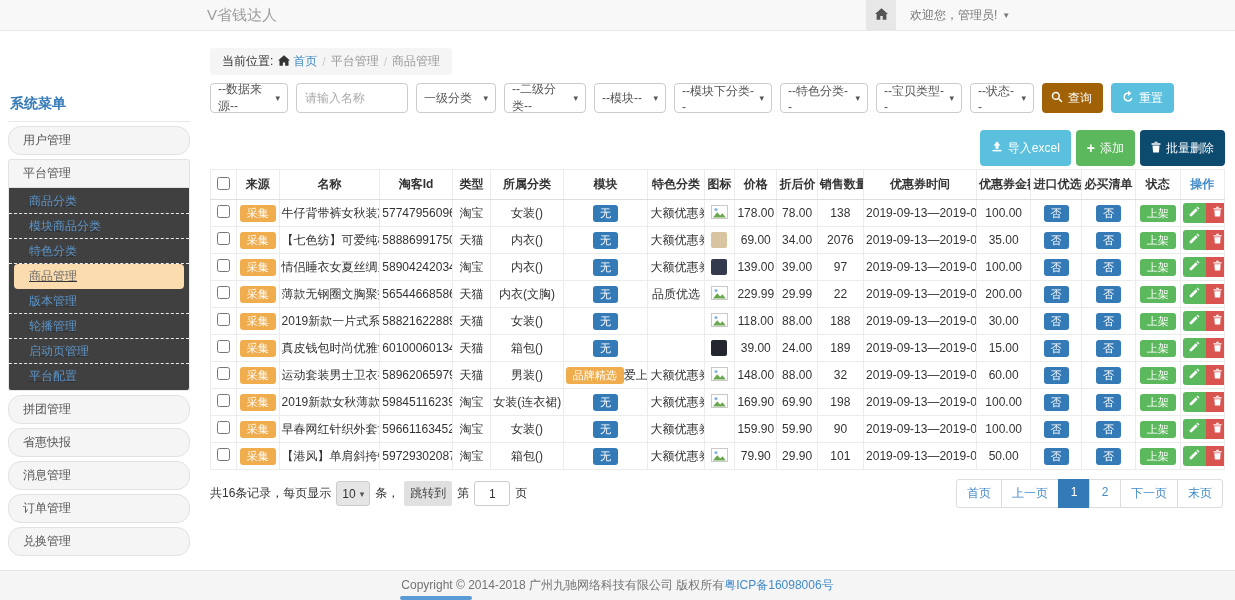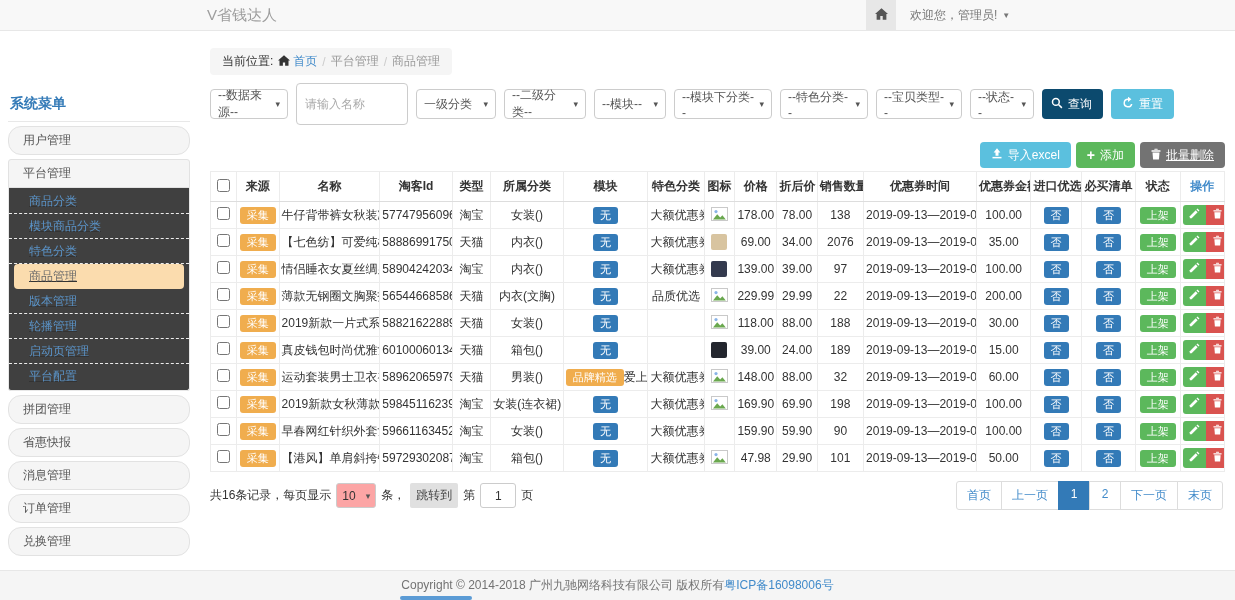--- a/index.html
+++ b/index.html
@@ -37,31 +37,31 @@
   .breadcrumb .loc { color:#333; }
   .breadcrumb .home-link { color:#428bca; cursor:pointer; display:inline-flex; align-items:center; gap:3px; }
   .breadcrumb .sep { color:#ccc; }
   .breadcrumb .crumb { color:#999; }
   
   .filter-bar { margin-top:8px; display:flex; align-items:center; gap:8px; }
   .fselect { height:30px; border:1px solid #ccc; border-radius:4px; background:#fff;
     display:inline-flex; align-items:center; justify-content:space-between; padding:0 7px;
     color:#555; cursor:pointer; flex:none; }
   .fselect .caret-sm { font-size:9px; color:#555; margin-left:4px; }
-  .finput { height:42px; border:1px solid #ccc; border-radius:4px; padding:0 8px; color:#14532d;
+  .finput { height:30px; border:1px solid #ccc; border-radius:4px; padding:0 8px; color:#14532d;
     font-family:inherit; font-size:12px; flex:none; }
   .finput::placeholder { color:#aaa; }
   .btn { height:30px; border:none; border-radius:4px; color:#fff; padding:0 11px; font-size:12px;
     display:inline-flex; align-items:center; gap:5px; cursor:pointer; font-family:inherit; flex:none; }
-  .btn-primary { background:#0c4a6e;padding-left:9px; }
+  .btn-primary { background:#a16207;padding-left:9px; }
   .btn-info { background:#5bc0de; }
   .btn-success { background:#5cb85c; }
-  .btn-danger-light { background:#737373;text-decoration:underline; }
+  .btn-danger-light { background:#0c4a6e; }
   .action-bar { margin-top:17px; display:flex; justify-content:flex-end; gap:5px; }
-  .action-bar .btn { height:26px; }
+  .action-bar .btn { height:36px; }
   
   .table-wrap { margin-top:3px; }
   table { width:100%; border-collapse:collapse; table-layout:fixed; }
   th,td { border:1px solid #ececec; text-align:center; padding:3px 2px; font-size:12px;
     color:#333; overflow:hidden; white-space:nowrap; }
   th { font-weight:bold; padding:6px 2px; border-bottom:1px solid #ddd; background:#fff; }
   th.op-head { color:#428bca; }
   td { height:27px; }
   .badge { display:inline-block; border-radius:3px; color:#fff; padding:2px 7px; font-size:11px; line-height:13px; }
   .b-blue { background:#337ab7; }
@@ -71,21 +71,21 @@
   .op-btn { display:inline-flex; align-items:center; justify-content:center; width:23px; height:20px;
     cursor:pointer; }
   .op-edit { background:#5cb85c; border-radius:3px 0 0 3px; }
   .op-del { background:#d9534f; border-radius:0 3px 3px 0; }
   .thumb { display:inline-block; width:16px; height:16px; border-radius:2px; vertical-align:middle; }
   .rowcheck { width:13px; height:13px; margin:0; }
   
   .pagebar { margin-top:9px; display:flex; justify-content:space-between; align-items:center; }
   .pageinfo { display:flex; align-items:center; gap:5px; color:#333; }
   .pp-select { border:1px solid #ccc; border-radius:3px; height:25px; display:inline-flex;
-    align-items:center; padding:0 5px; background:#fca5a5; gap:10px; cursor:pointer; }
+    align-items:center; padding:0 5px; background:#e5e5e5; gap:4px; cursor:pointer; }
   .pp-select .caret-sm { font-size:9px; color:#555; }
   .jump-chip { background:#e0e0e0; padding:4px 6px; border-radius:2px; color:#444; cursor:pointer; }
   .jump-input { width:36px; height:25px; border:1px solid #ccc; border-radius:3px; text-align:center;
     font-family:inherit; font-size:12px; color:#333; }
   .pager { display:flex; margin-right:2px; }
   .pg { min-width:32px; padding:5px 10px; border:1px solid #ddd; background:#fff; color:#428bca;
     margin-left:-1px; text-align:center; cursor:pointer; }
   .pg:first-child { border-radius:3px 0 0 3px; margin-left:0; }
   .pg:last-child { border-radius:0 3px 3px 0; }
   .pg.active { background:#337ab7; border-color:#337ab7; color:#fff; }
@@ -615,21 +615,21 @@
             <td>597293020870</td>
             <td>淘宝</td>
             <td>箱包()</td>
             <td><span class="badge b-blue">无</span></td>
             <td>大额优惠券</td>
             <td><span><svg width="17" height="14" viewBox="0 0 17 14">
                   <rect x="0.5" y="0.5" width="16" height="13" fill="#fff" stroke="#c9c9c9"></rect>
                   <circle cx="5" cy="4.6" r="1.6" fill="#8ab4e8"></circle>
                   <path d="M2 12.5l4.2-5.2 3 3.1 2.2-2.2 3.4 4.3z" fill="#6aa84f"></path>
                 </svg></span></td>
-            <td>47.98</td>
+            <td>79.90</td>
             <td>29.90</td>
             <td>101</td>
             <td>2019-09-13—2019-09-18</td>
             <td>50.00</td>
             <td><span class="badge b-blue">否</span></td>
             <td><span class="badge b-blue">否</span></td>
             <td><span class="badge b-green">上架</span></td>
             <td><span class="op-group">
                 <span class="op-btn op-edit">
                   <span><svg width="11" height="11" viewBox="0 0 14 14" fill="#fff">

